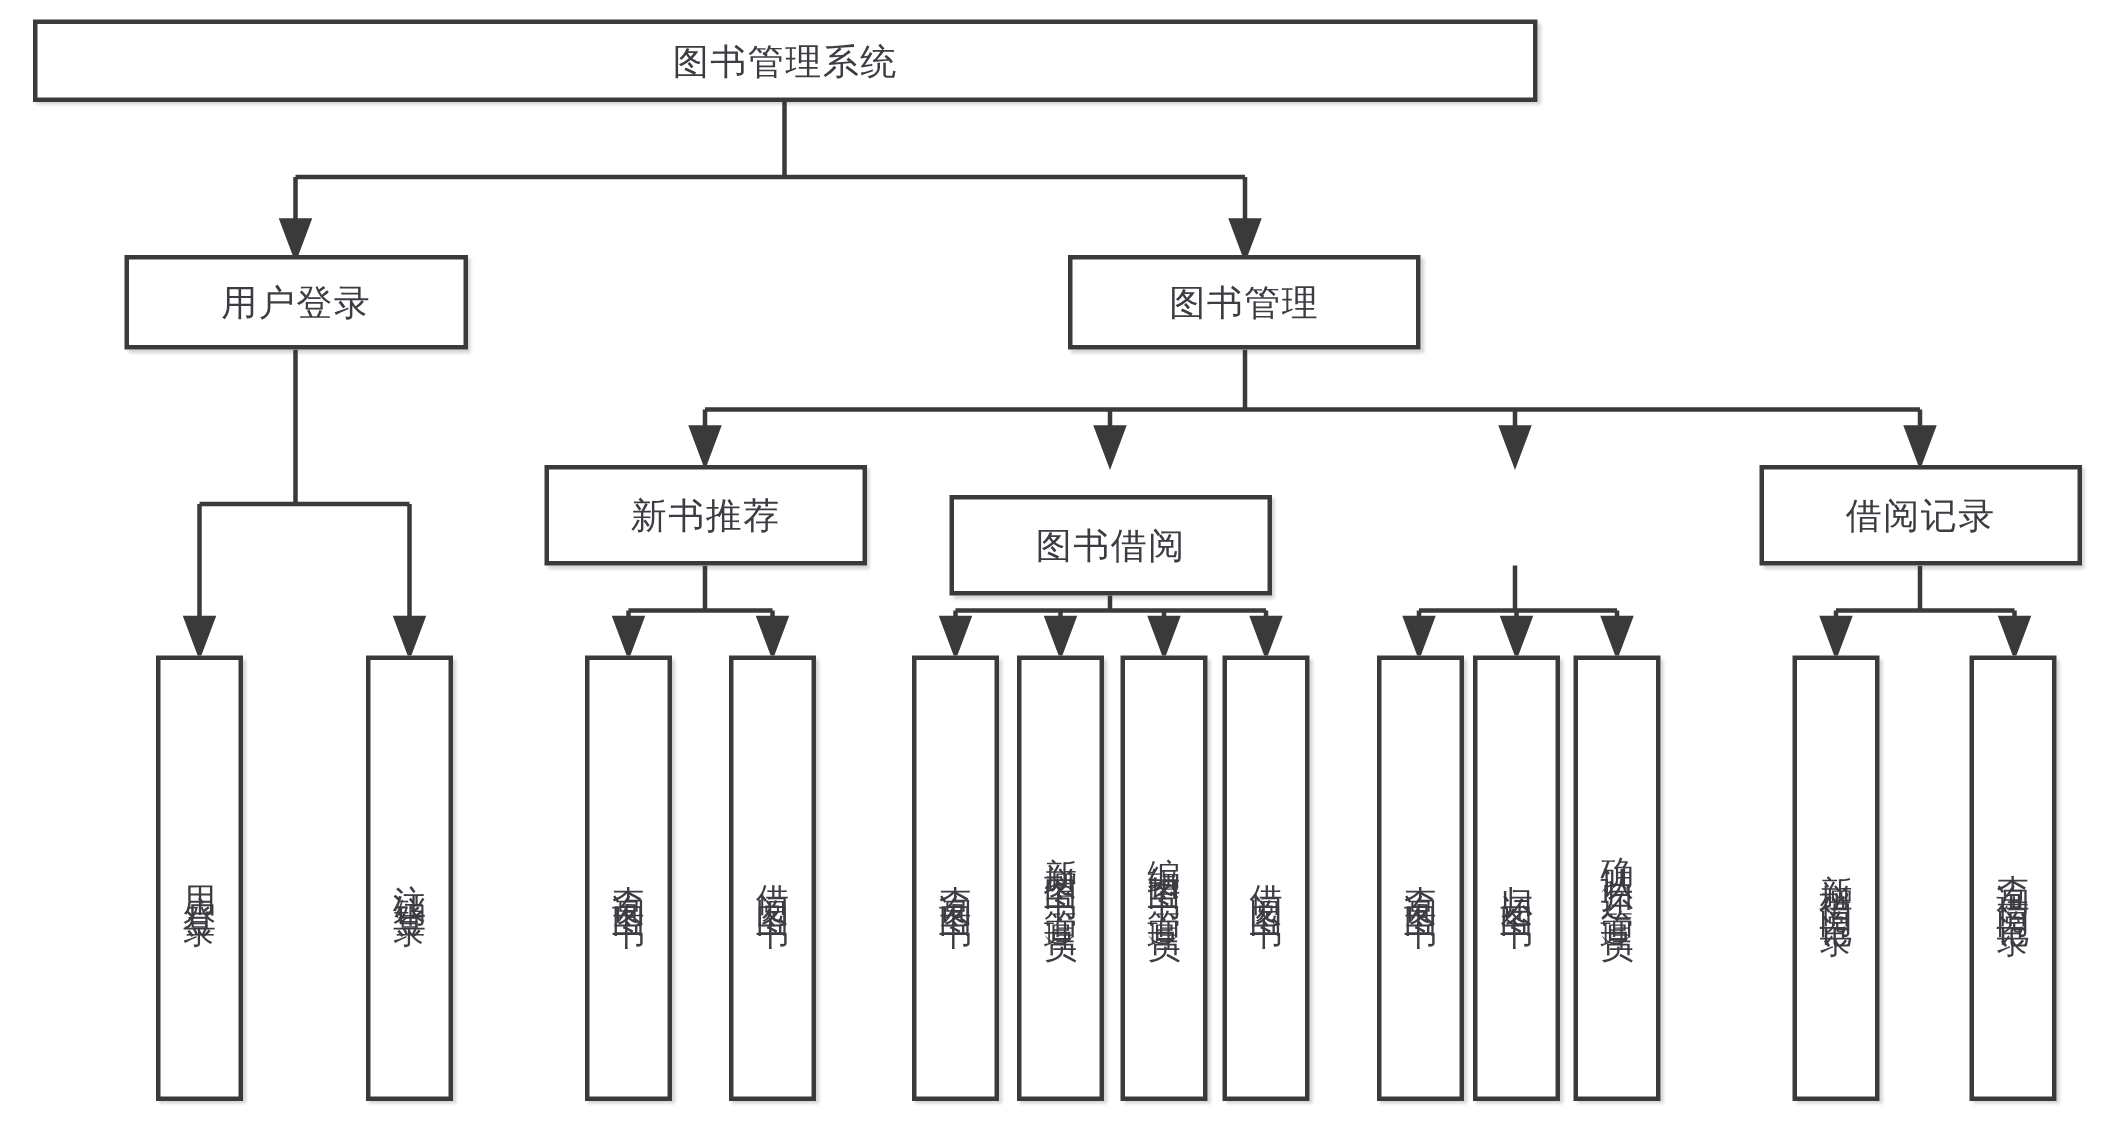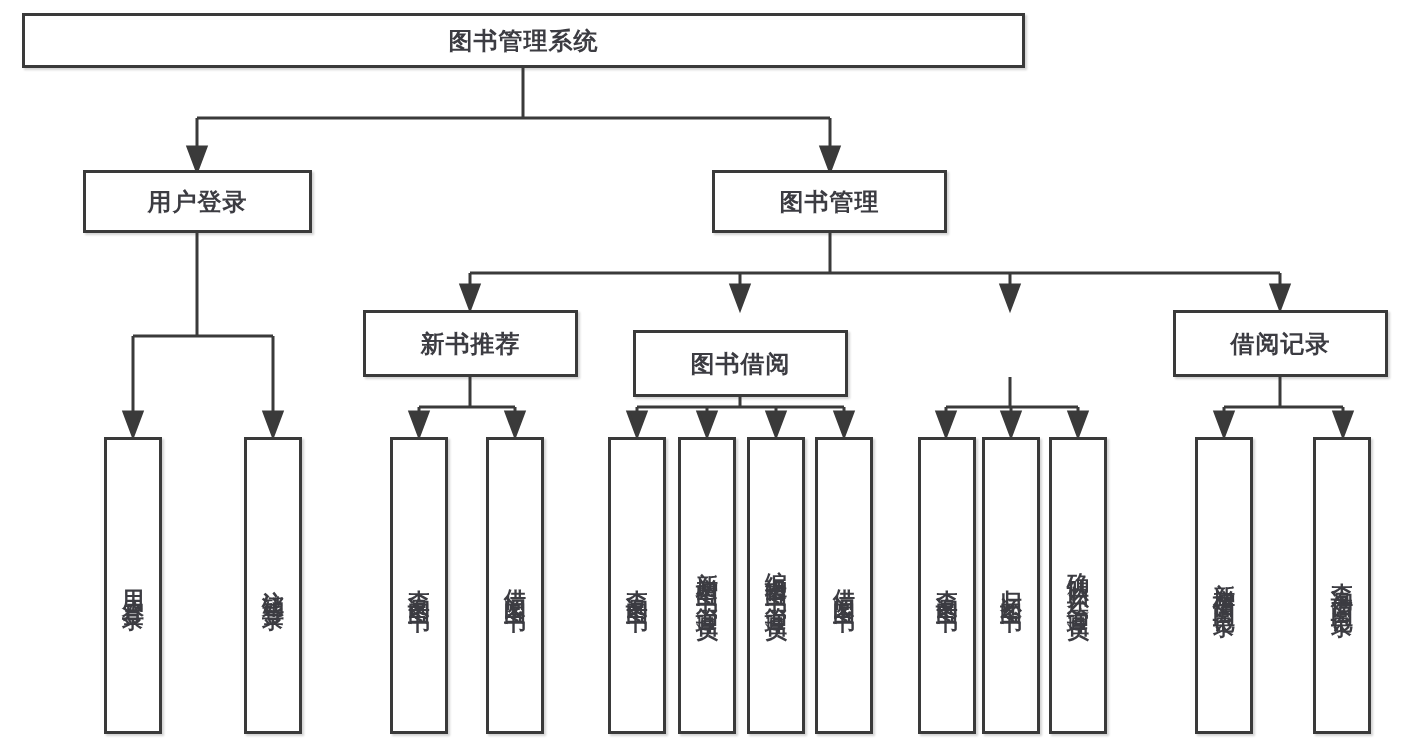--- a/index.html
+++ b/index.html
@@ -19,21 +19,20 @@
   .box {
     position: absolute;
     box-sizing: border-box;
     border: 3px solid #3a3a3a;
     background: #ffffff;
     display: flex;
     align-items: center;
     justify-content: center;
     z-index: 1;
     box-shadow: 2px 2px 2px rgba(60,60,60,0.22);
-    font-weight: bold;
   }
   .hlabel {
     font-size: 24px;
     color: #3c3c42;
     letter-spacing: 1px;
     white-space: nowrap;
   }
   .vlabel {
     writing-mode: vertical-rl;
     text-orientation: mixed;

